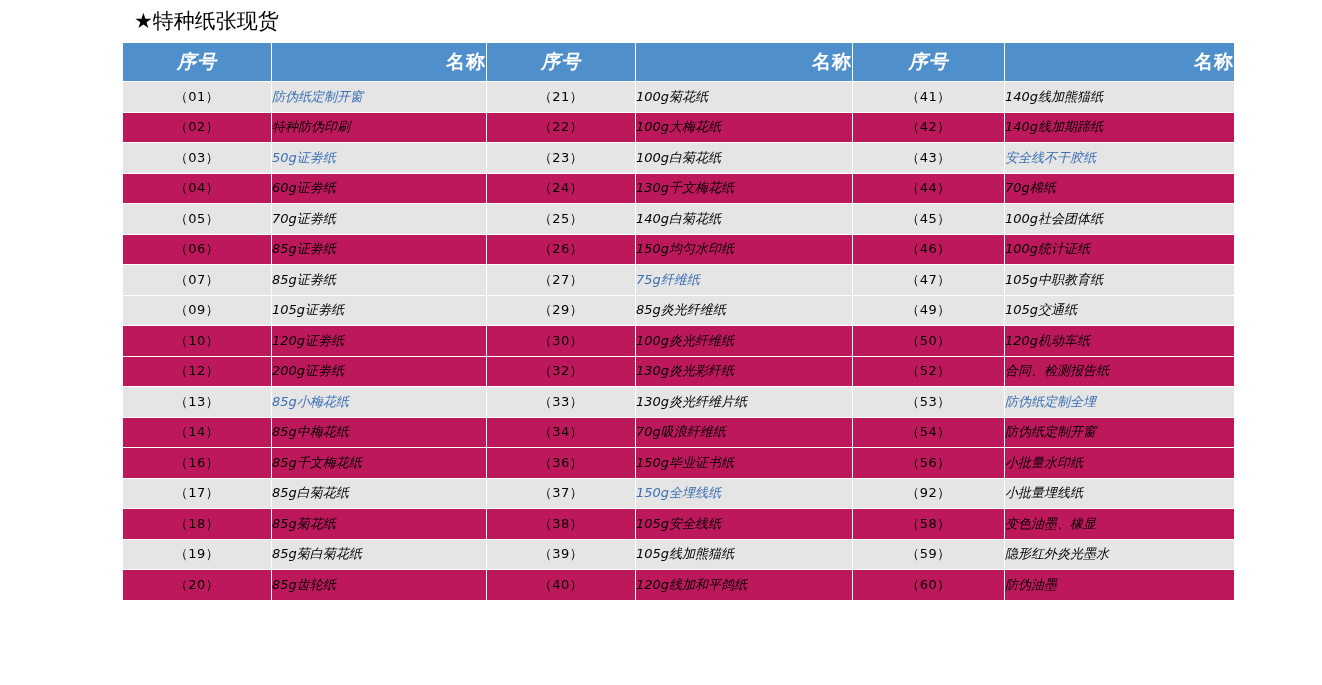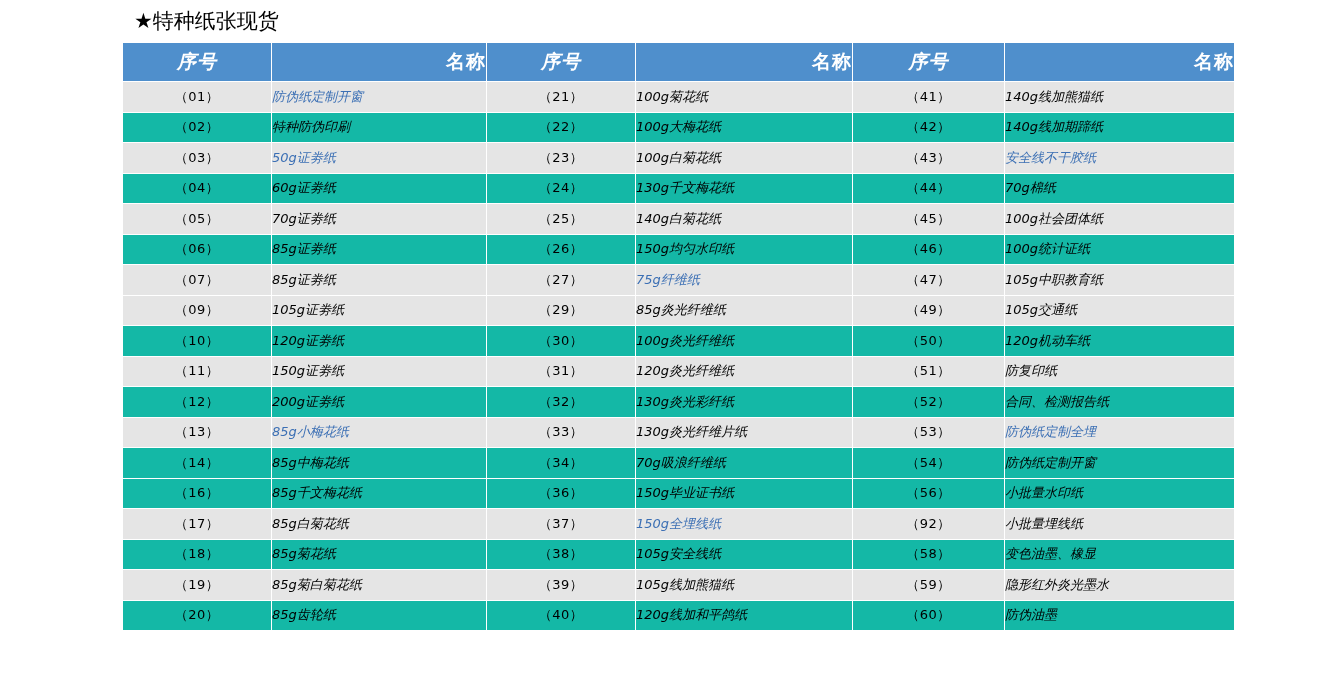--- a/index.html
+++ b/index.html
@@ -63,21 +63,21 @@
   tbody td {
     height: 29.5px;
     font-size: 13px;
     font-style: italic;
     font-family: "DejaVu Sans", "Liberation Sans", sans-serif;
     vertical-align: middle;
     white-space: nowrap;
     overflow: hidden;
   }
   tbody tr.odd td { background: #e5e5e5; }
-  tbody tr.even td { background: #14b8a6; }
+  tbody tr.even td { background: #be185d; }
   td.num {
     text-align: center;
     color: #000000;
     font-style: normal;
     font-size: 13px;
     letter-spacing: 0.5px;
   }
   td.name {
     padding-left: 10px;
     text-align: left;
@@ -184,28 +184,20 @@
             <td class="name">105g交通纸</td>
           </tr>
           <tr class="even">
             <td class="num">（10）</td>
             <td class="name">120g证劵纸</td>
             <td class="num">（30）</td>
             <td class="name">100g炎光纤维纸</td>
             <td class="num">（50）</td>
             <td class="name">120g机动车纸</td>
           </tr>
-          <tr class="odd">
-            <td class="num">（11）</td>
-            <td class="name">150g证劵纸</td>
-            <td class="num">（31）</td>
-            <td class="name">120g炎光纤维纸</td>
-            <td class="num">（51）</td>
-            <td class="name">防复印纸</td>
-          </tr>
           <tr class="even">
             <td class="num">（12）</td>
             <td class="name">200g证劵纸</td>
             <td class="num">（32）</td>
             <td class="name">130g炎光彩纤纸</td>
             <td class="num">（52）</td>
             <td class="name">合同、检测报告纸</td>
           </tr>
           <tr class="odd">
             <td class="num">（13）</td>

